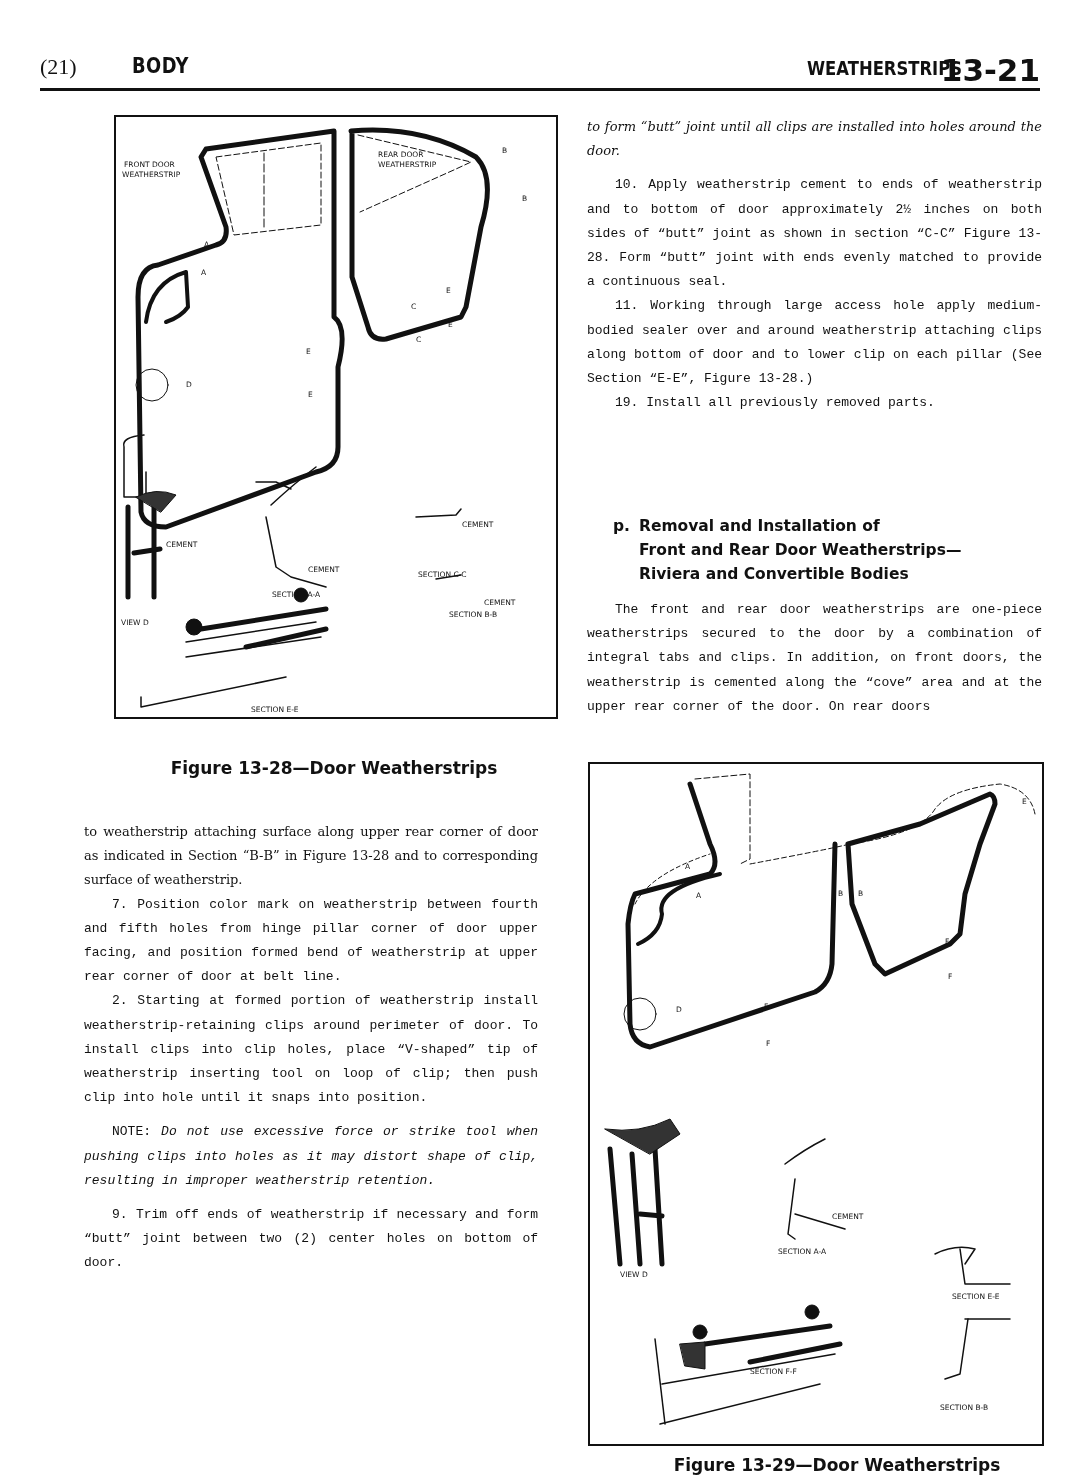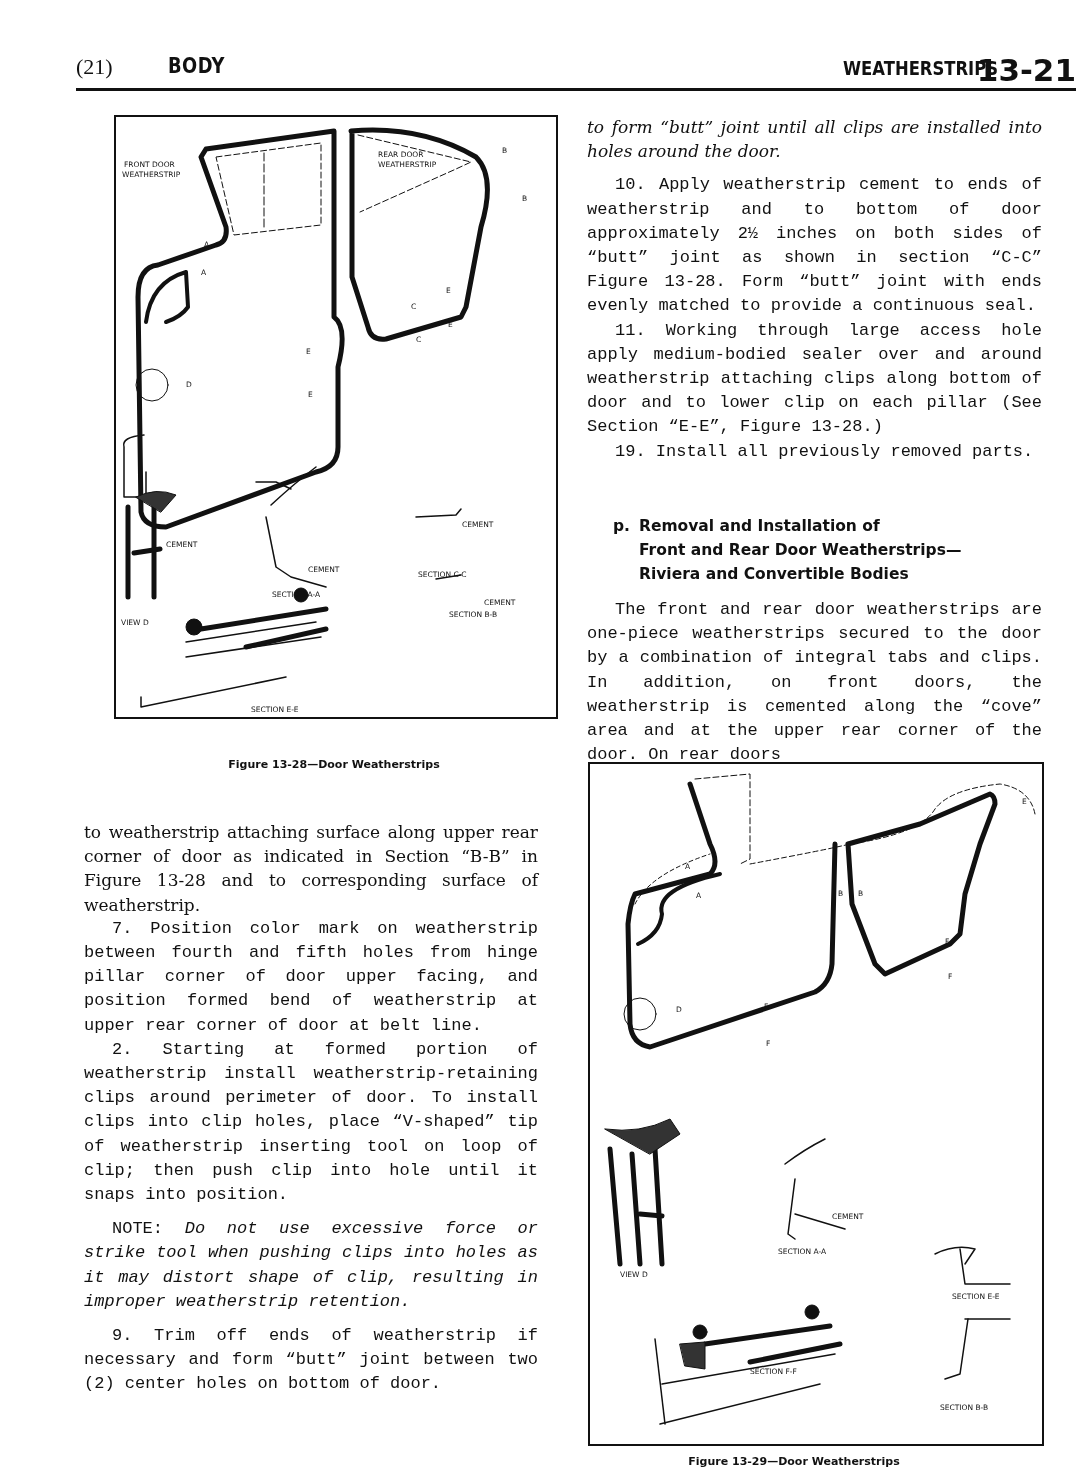--- a/index.html
+++ b/index.html
@@ -1,27 +1,27 @@
 <!DOCTYPE html>
 <html><head>
 <meta charset="utf-8">
 <style>
   html, body { margin: 0; padding: 0; background: #ffffff; }
   body { width: 1092px; height: 1480px; position: relative; overflow: hidden; color: #111; }
-  .hdr { position: absolute; left: 40px; top: 52px; width: 1000px; height: 36px; border-bottom: 3px solid #111; margin-left: 36px; }
+  .hdr { position: absolute; left: 40px; top: 52px; width: 1000px; height: 36px; border-bottom: 3px solid #111; }
   .hdr .pgnum { position: absolute; left: 0; top: 2px; font-family: "Liberation Serif", serif; font-size: 22px; }
   .hdr .sect { position: absolute; left: 92px; top: 2px; font-family: "DejaVu Sans", sans-serif; font-weight: bold; font-size: 21px; letter-spacing: 0.5px; transform: scaleX(0.85); transform-origin: left; }
   .hdr .title { position: absolute; right: 78px; top: 4px; font-family: "DejaVu Sans", sans-serif; font-weight: bold; font-size: 20px; transform: scaleX(0.82); transform-origin: right; }
   .hdr .code { position: absolute; right: 0; top: 0; font-family: "DejaVu Sans", sans-serif; font-weight: bold; font-size: 31px; }
 
   .fig { position: absolute; border: 2px solid #111; background: #fff; }
   .fig svg { position: absolute; left: 0; top: 0; }
-  .caption { position: absolute; font-family: "DejaVu Sans", sans-serif; font-weight: bold; font-size: 11px; text-align: center; }
+  .caption { position: absolute; font-family: "DejaVu Sans", sans-serif; font-weight: bold; font-size: 17px; text-align: center; }
 
-  .col { position: absolute; font-family: "DejaVu Serif", serif; font-size: 17px; line-height: 24.2px; text-align: justify; }
+  .col { position: absolute; font-family: "DejaVu Serif", serif; font-size: 13px; line-height: 24.2px; text-align: justify; }
   .col p { margin: 0; }
   .indent { text-indent: 28px; font-family: Liberation Mono, monospace; }
   .gap { margin-top: 10px !important; }
   .it { font-style: italic; }
   .heading { position: absolute; font-family: "DejaVu Sans", sans-serif; font-weight: bold; font-size: 15.5px; line-height: 24px; }
   .heading .letter { position: absolute; left: 0; top: 0; }
   .heading .lines { position: absolute; left: 26px; top: 0; white-space: nowrap; }
   .lbl { font-family: "DejaVu Sans", sans-serif; font-size: 7.5px; fill: #111; }
 </style>
 </head>
@@ -175,13 +175,13 @@
     <text class="lbl" x="176" y="282">F</text>
     <text class="lbl" x="86" y="248">D</text>
     <text class="lbl" x="30" y="513">VIEW D</text>
     <text class="lbl" x="242" y="455">CEMENT</text>
     <text class="lbl" x="188" y="490">SECTION A-A</text>
     <text class="lbl" x="362" y="535">SECTION E-E</text>
     <text class="lbl" x="160" y="610">SECTION F-F</text>
     <text class="lbl" x="350" y="646">SECTION B-B</text>
   </svg>
 </div>
-<div class="caption" style="left:568px; top:1455px; width:452px;">Figure 13-29—Door Weatherstrips</div>
+<div class="caption" style="left:611px; top:1455px; width:452px;">Figure 13-29—Door Weatherstrips</div>
 
 </body></html>

